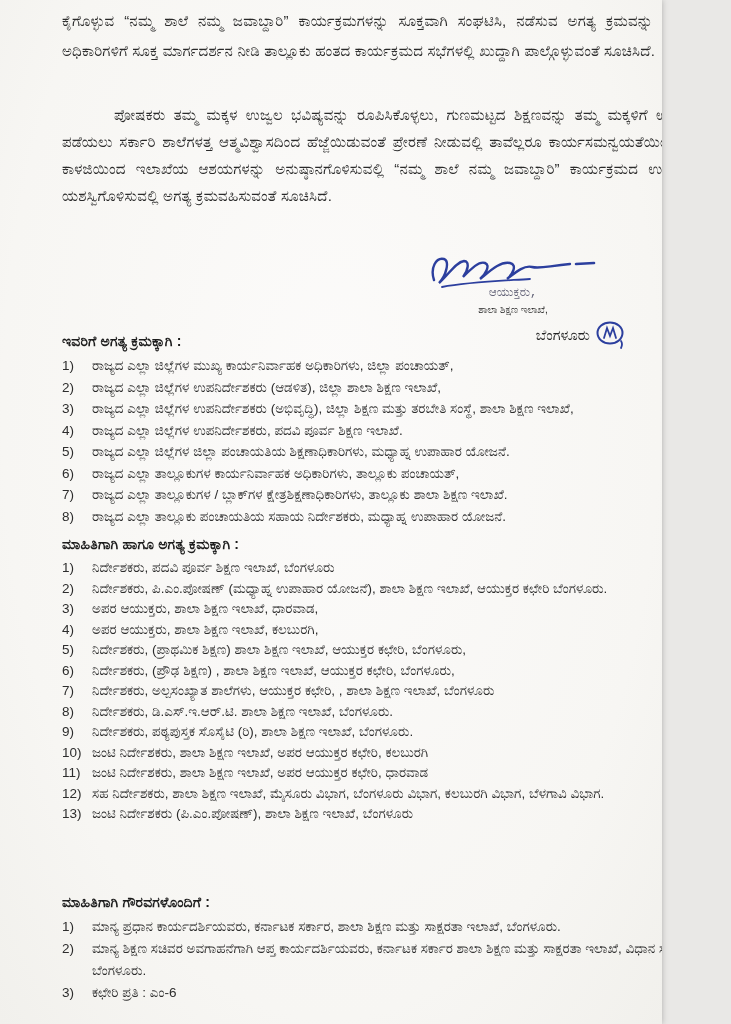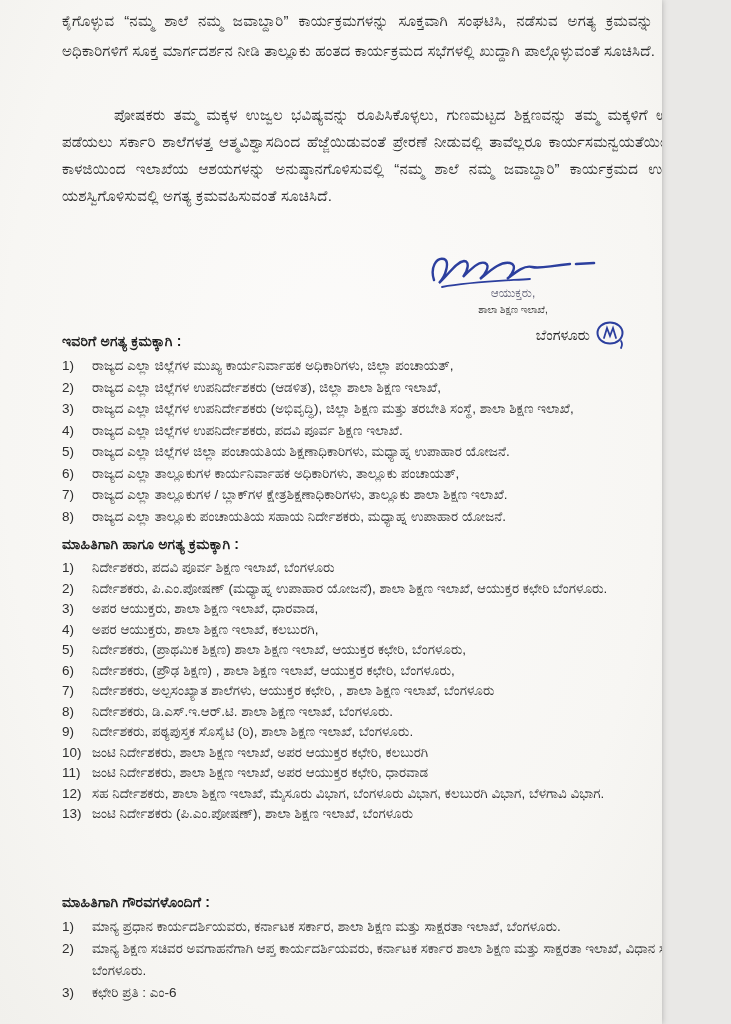--- a/index.html
+++ b/index.html
@@ -16,21 +16,21 @@
   .block{position:absolute;left:62px;width:650px;}
   .para{font-size:15px;text-align:justify;color:#2a2a2a;letter-spacing:.2px;}
   #para1{top:6px;line-height:30px;}
   #para2{top:88px;line-height:27px;}
   #para2 .ptxt{display:block;text-indent:52px;margin-top:13px;}
   .artifact-dot{position:absolute;left:718px;top:56px;width:4px;height:4px;border-radius:50%;background:#6a6a6a;}
 
   
   .sig-block{position:absolute;left:398px;top:250px;width:230px;text-align:center;}
   .sig-scribble{display:block;margin:0 auto -6px auto;}
-  .sig-title{font-size:12px;color:#3a3a55;opacity:.8;line-height:14px;}
+  .sig-title{font-size:12px;color:#3a3a55;opacity:.8;line-height:14px;font-family:Liberation Mono, monospace;}
   .sig-dept{font-size:10px;color:#232323;line-height:20px;}
   .sig-city{font-size:14.5px;color:#232323;line-height:22px;display:flex;align-items:center;justify-content:flex-end;gap:6px;}
   .monogram{display:inline-block;vertical-align:middle;}
 
   
   .sec-h{font-weight:bold;font-size:14px;color:#1c1c1c;letter-spacing:.2px;}
   .list{margin-top:5px;}
   .li{display:flex;align-items:flex-start;font-size:13.5px;color:#2d2d2d;}
   .num{width:30px;flex:none;}
   .txt{flex:1;}

